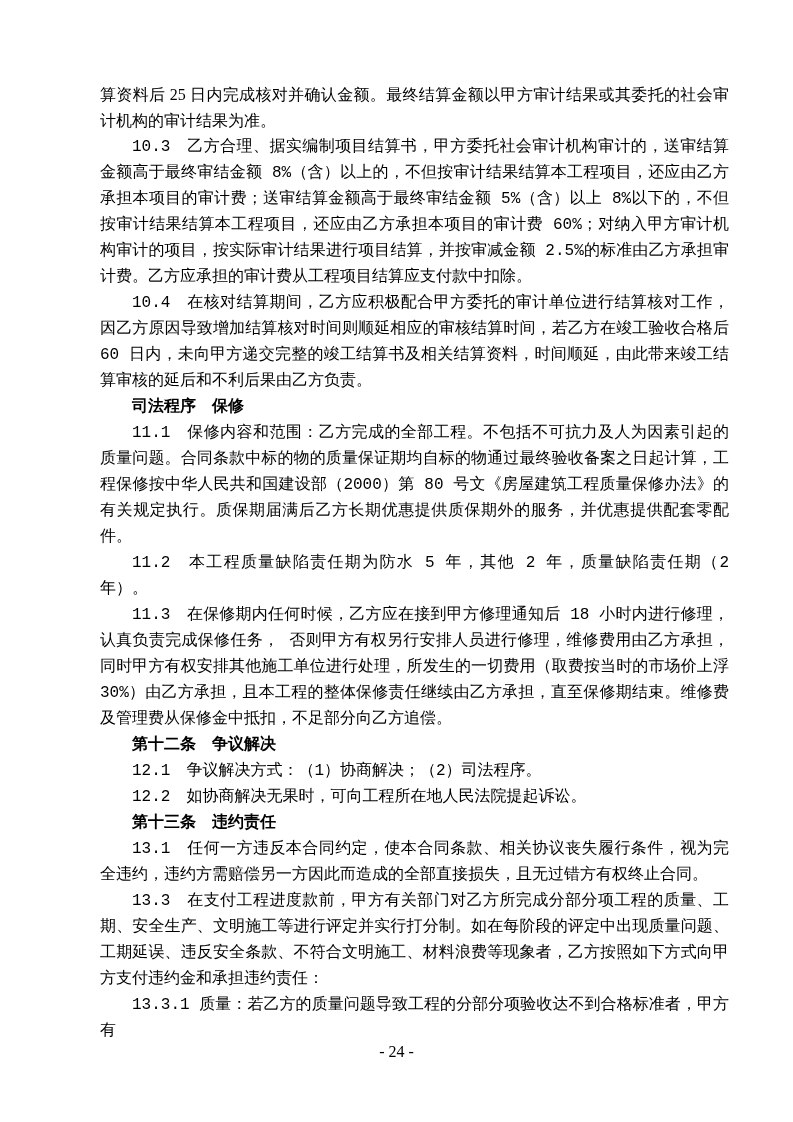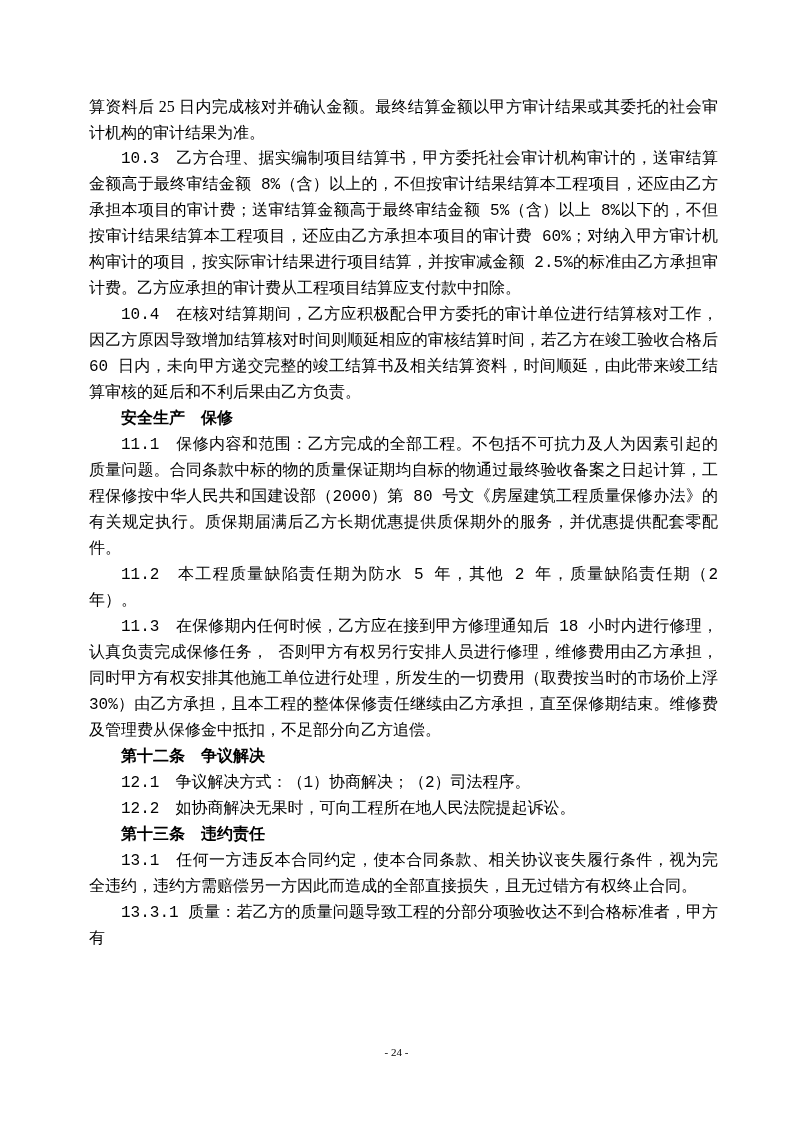--- a/index.html
+++ b/index.html
@@ -11,24 +11,23 @@
     position: relative;
     width: 793px;
     height: 1122px;
     background: #ffffff;
     color: #000000;
     font-family: "Liberation Serif", "DejaVu Serif", serif;
     overflow: hidden;
   }
   .page-content {
     position: absolute;
-    left: 89px;
+    left: 100px;
     top: 82px;
     width: 629px;
-    margin-top: 12px;
   }
   .page-content p {
     margin: 0;
     font-size: 16px;
     line-height: 26px;
     text-align: justify;
     word-break: break-all;
   }
   .indent {
     text-indent: 32px;
@@ -36,37 +35,38 @@
   }
   .heading {
     font-weight: bold;
   }
   .page-footer {
     position: absolute;
     top: 1041px;
     left: 0;
     width: 793px;
     text-align: center;
-    font-size: 11px;
+    font-size: 16px;
     line-height: 22px;
   }
 </style>
 </head>
 <body>
 
 <div class="page">
   <div class="page-content">
     <p>算资料后 25 日内完成核对并确认金额。最终结算金额以甲方审计结果或其委托的社会审计机构的审计结果为准。</p>
     <p class="indent">10.3　乙方合理、据实编制项目结算书，甲方委托社会审计机构审计的，送审结算金额高于最终审结金额 8%（含）以上的，不但按审计结果结算本工程项目，还应由乙方承担本项目的审计费；送审结算金额高于最终审结金额 5%（含）以上 8%以下的，不但按审计结果结算本工程项目，还应由乙方承担本项目的审计费 60%；对纳入甲方审计机构审计的项目，按实际审计结果进行项目结算，并按审减金额 2.5%的标准由乙方承担审计费。乙方应承担的审计费从工程项目结算应支付款中扣除。</p>
     <p class="indent">10.4　在核对结算期间，乙方应积极配合甲方委托的审计单位进行结算核对工作，因乙方原因导致增加结算核对时间则顺延相应的审核结算时间，若乙方在竣工验收合格后 60 日内，未向甲方递交完整的竣工结算书及相关结算资料，时间顺延，由此带来竣工结算审核的延后和不利后果由乙方负责。</p>
-    <p class="indent heading">安全生产　保修</p>
+    <p class="indent heading">司法程序　保修</p>
     <p class="indent">11.1　保修内容和范围：乙方完成的全部工程。不包括不可抗力及人为因素引起的质量问题。合同条款中标的物的质量保证期均自标的物通过最终验收备案之日起计算，工程保修按中华人民共和国建设部（2000）第 80 号文《房屋建筑工程质量保修办法》的有关规定执行。质保期届满后乙方长期优惠提供质保期外的服务，并优惠提供配套零配件。</p>
     <p class="indent">11.2　本工程质量缺陷责任期为防水 5 年，其他 2 年，质量缺陷责任期（2 年）。</p>
     <p class="indent">11.3　在保修期内任何时候，乙方应在接到甲方修理通知后 18 小时内进行修理，认真负责完成保修任务， 否则甲方有权另行安排人员进行修理，维修费用由乙方承担，同时甲方有权安排其他施工单位进行处理，所发生的一切费用（取费按当时的市场价上浮 30%）由乙方承担，且本工程的整体保修责任继续由乙方承担，直至保修期结束。维修费及管理费从保修金中抵扣，不足部分向乙方追偿。</p>
     <p class="indent heading">第十二条　争议解决</p>
     <p class="indent">12.1　争议解决方式：（1）协商解决；（2）司法程序。</p>
     <p class="indent">12.2　如协商解决无果时，可向工程所在地人民法院提起诉讼。</p>
     <p class="indent heading">第十三条　违约责任</p>
     <p class="indent">13.1　任何一方违反本合同约定，使本合同条款、相关协议丧失履行条件，视为完全违约，违约方需赔偿另一方因此而造成的全部直接损失，且无过错方有权终止合同。</p>
+    <p class="indent">13.3　在支付工程进度款前，甲方有关部门对乙方所完成分部分项工程的质量、工期、安全生产、文明施工等进行评定并实行打分制。如在每阶段的评定中出现质量问题、工期延误、违反安全条款、不符合文明施工、材料浪费等现象者，乙方按照如下方式向甲方支付违约金和承担违约责任：</p>
     <p class="indent">13.3.1 质量：若乙方的质量问题导致工程的分部分项验收达不到合格标准者，甲方有</p>
   </div>
   <div class="page-footer">- 24 -</div>
 </div>
 
 </body></html>

